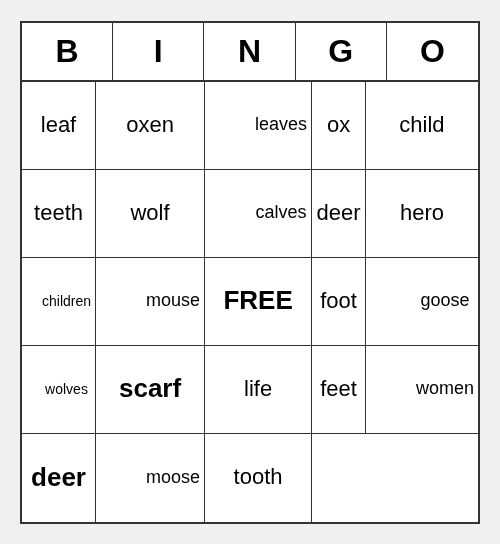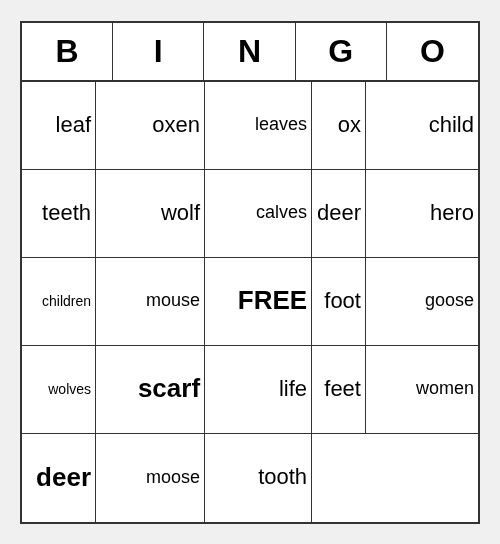--- a/index.html
+++ b/index.html
@@ -46,21 +46,21 @@
       display: grid;
       grid-template-columns: repeat(5, 1fr);
       grid-template-rows: repeat(5, 1fr);
     }
 
     .bingo-cell {
       border-right: 1px solid #333;
       border-bottom: 1px solid #333;
       display: flex;
       align-items: center;
-      justify-content: flex-end;
+      justify-content: center;
       padding: 8px 4px;
       min-height: 88px;
       text-align: center;
     }
 
     .bingo-cell:nth-child(5n) {
       border-right: none;
     }
 
     .bingo-cell:nth-child(n+21) {

